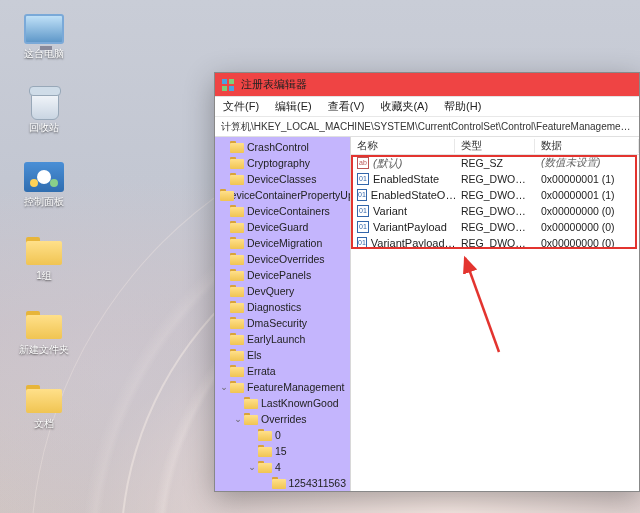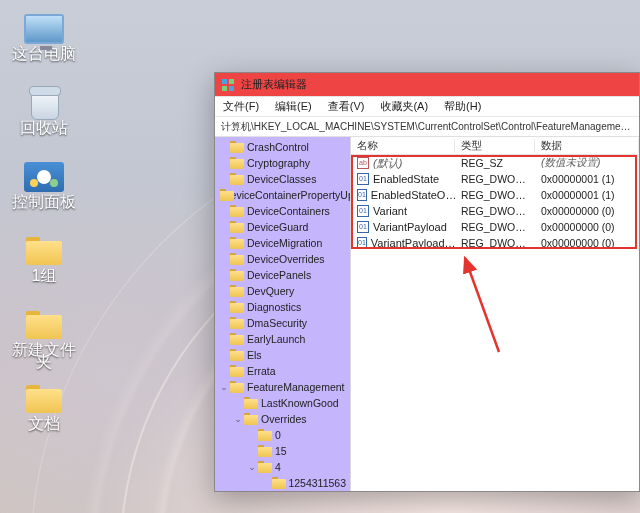--- a/index.html
+++ b/index.html
@@ -25,21 +25,21 @@
   .wallpaper::after {
     width: 900px; height: 900px; left: 30px; top: 110px;
     border: 1px solid rgba(245,235,230,0.35);
     background: radial-gradient(circle at 50% 50%, transparent 60%, rgba(255,245,240,0.14) 61%, transparent 63%);
   }
 
   
   .desktop-icons { position: absolute; left: 8px; top: 8px; width: 72px; }
   .dicon { width: 72px; height: 66px; display: flex; flex-direction: column; align-items: center; justify-content: flex-start; padding-top: 2px; margin-bottom: 8px; cursor: default; }
   .dicon .glyph { width: 40px; height: 38px; display:flex; align-items:center; justify-content:center; }
-  .dicon .lbl { color: #fff; text-shadow: 0 1px 2px rgba(0,0,0,0.7); font-size: 16px; text-align: center; line-height: 12px; max-width: 70px; word-break: break-all; }
+  .dicon .lbl { color: #fff; text-shadow: 0 1px 2px rgba(0,0,0,0.7); font-size: 10px; text-align: center; line-height: 12px; max-width: 70px; word-break: break-all; }
   .folder-shape { width: 36px; height: 28px; position: relative; }
   .folder-shape::before { content:""; position:absolute; left:0; top:0; width:14px; height:6px; border-radius: 2px 2px 0 0; }
   .folder-shape::after { content:""; position:absolute; left:0; top:4px; right:0; bottom:0; border-radius: 2px; }
   .folder-yellow::before { background:#e7b53a; }
   .folder-yellow::after  { background: linear-gradient(180deg,#ffe08a,#f0c452); }
   .pc-shape { width:40px; height:30px; border:2px solid #7aa9d8; background: linear-gradient(180deg,#bfe0f7,#5f98c9); border-radius:3px; position:relative; }
   .pc-shape::after{content:"";position:absolute;left:14px;top:30px;width:12px;height:4px;background:#889;}
   .bin-shape { width:30px; height:34px; position:relative; }
   .bin-shape::before{content:"";position:absolute;left:2px;top:6px;width:26px;height:26px;background:linear-gradient(180deg,#f4f7fb,#c9d5e2);border:1px solid #98a8b8;border-radius:2px 2px 6px 6px;}
   .bin-shape::after{content:"";position:absolute;left:0;top:0;width:30px;height:8px;background:#cfdce8;border:1px solid #98a8b8;border-radius:4px;}

